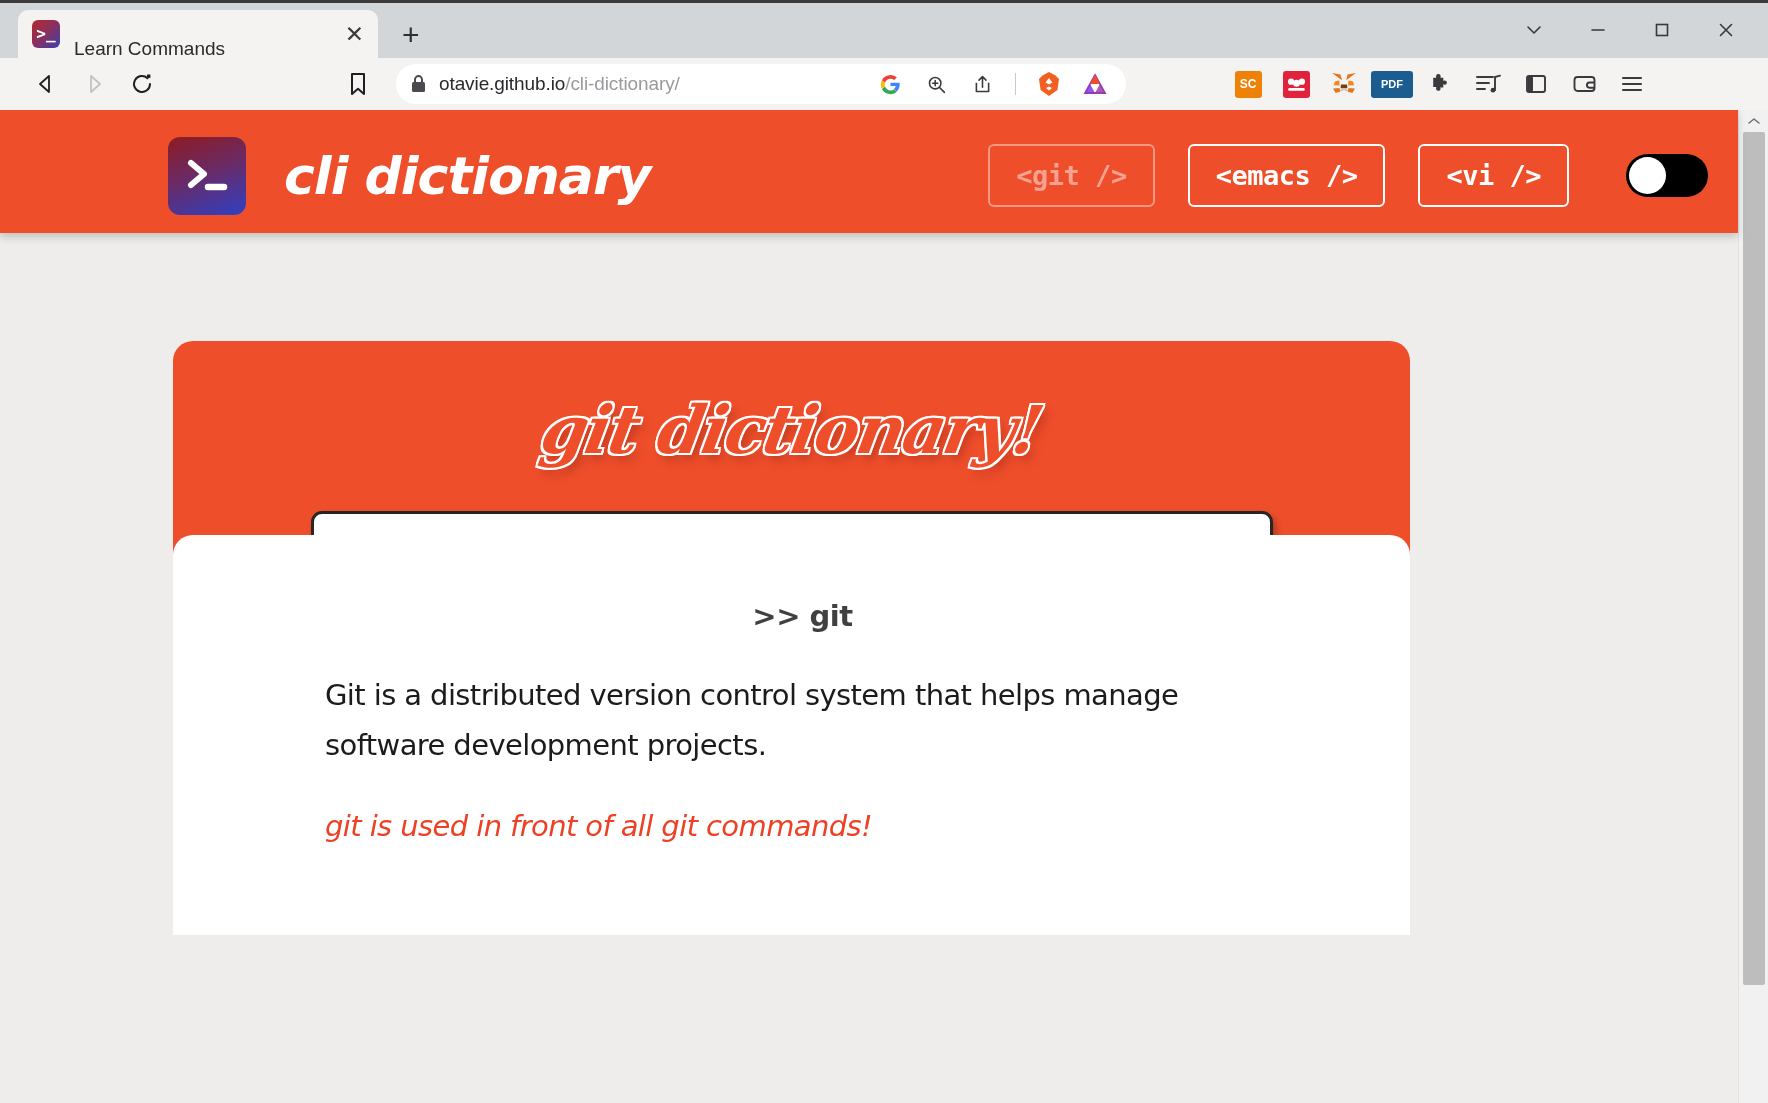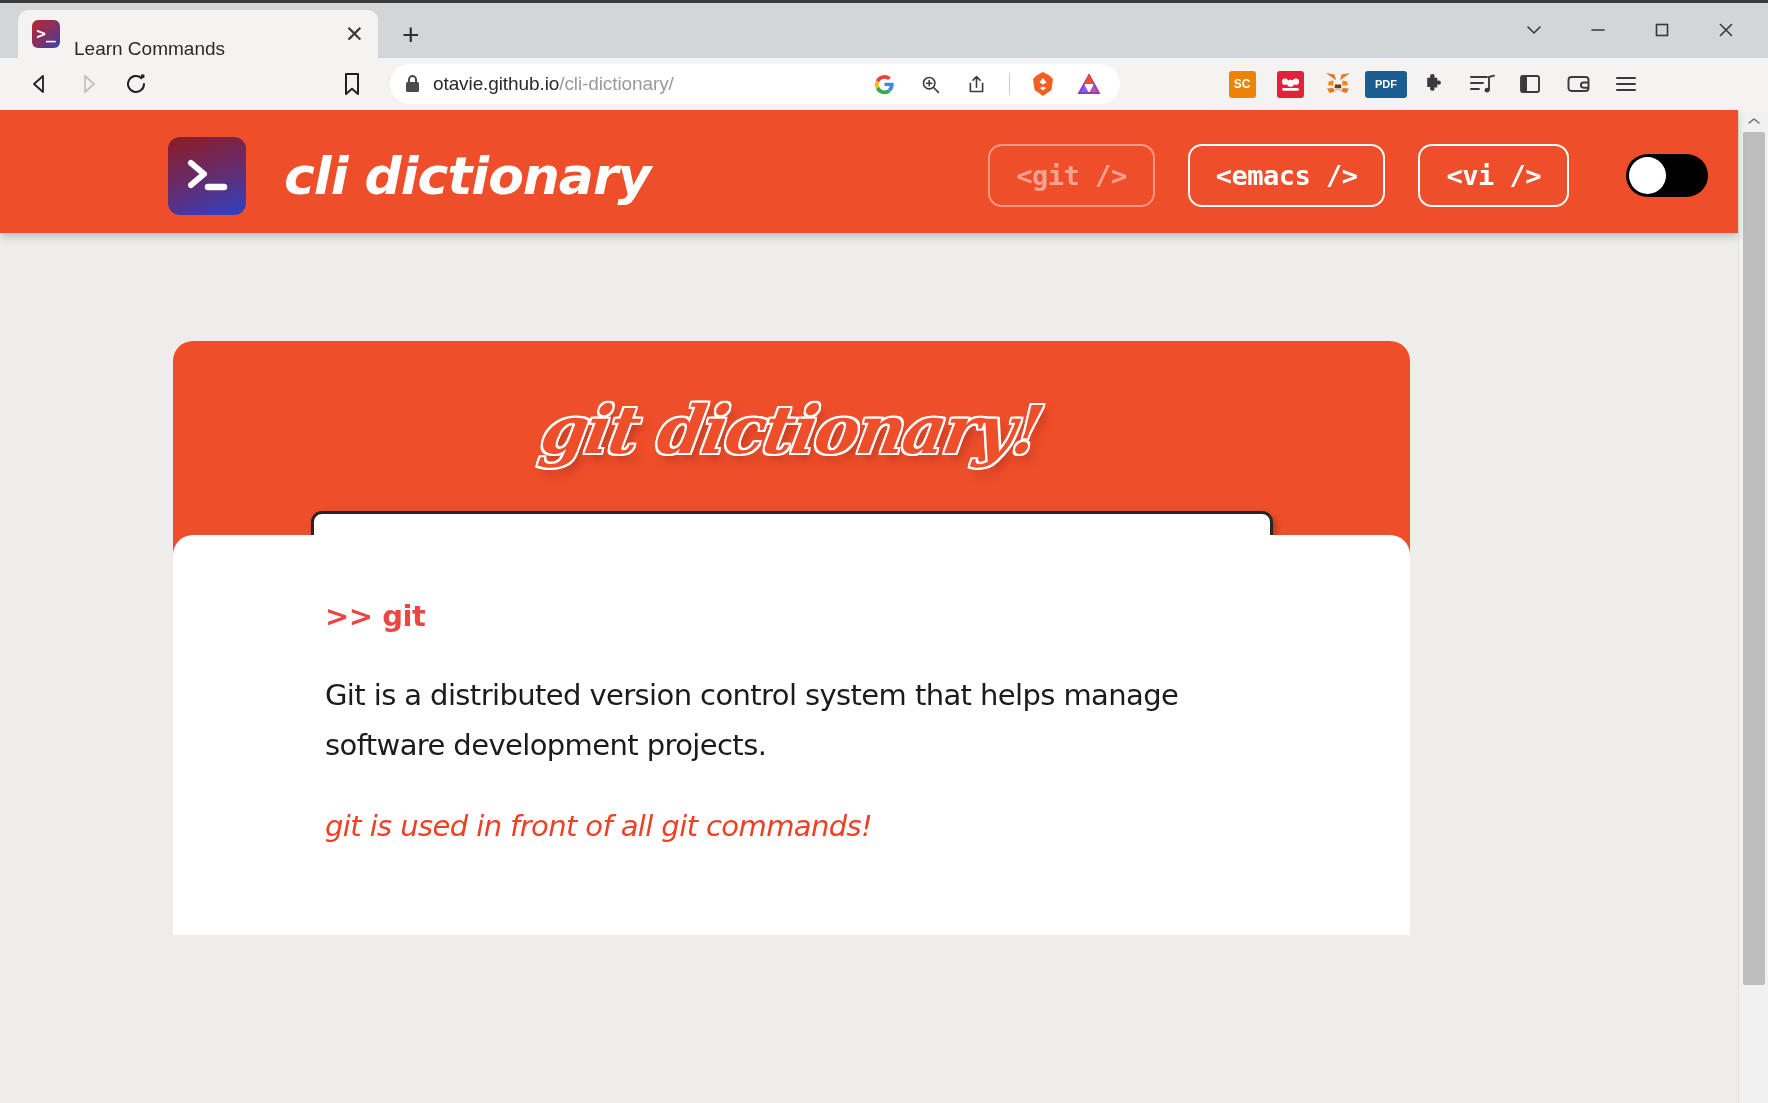--- a/index.html
+++ b/index.html
@@ -42,21 +42,21 @@
   .wincontrols {
     position: absolute; right: 10px; top: 6px;
     display: flex; align-items: center; gap: 0;
   }
   .wc { width: 64px; height: 42px; display: flex; align-items: center;
         justify-content: center; cursor: pointer; color: #38383c; }
   .wc svg { display: block; }
 
   .navbar {
     height: 52px; background: #f4f3f1;
-    display: flex; align-items: center; padding: 0 16px; gap: 0;
+    display: flex; align-items: center; padding: 0 22px; gap: 0;
   }
   .navbtn {
     width: 48px; height: 40px; display: flex; align-items: center;
     justify-content: center; cursor: pointer; color: #1f1f23;
   }
   .navbtn.disabled { color: #bdbdbd; }
   .bookmark-ico { margin-left: 168px; margin-right: 14px; }
 
   .urlbar {
     flex: 1; max-width: 730px; height: 40px; background: #ffffff;
@@ -102,21 +102,21 @@
     flex-shrink: 0;
   }
   .logo-box svg { display: block; }
   .brand {
     margin-left: 38px; color: #ffffff; font-size: 52px;
     font-weight: bold; font-style: italic; letter-spacing: -1px;
     font-family: "DejaVu Sans", sans-serif;
   }
   .nav-right { margin-left: auto; display: flex; align-items: center; gap: 33px; }
   .navpill {
-    border: 2px solid #ffffff; border-radius: 14px;
+    border: 2px solid #ffffff; border-radius: 6px;
     padding: 14px 26px; color: #ffffff; font-size: 27px; font-weight: bold;
     font-family: "DejaVu Sans Mono", monospace; letter-spacing: -0.5px;
     cursor: pointer; background: transparent; white-space: nowrap;
   }
   .navpill.muted { border-color: rgba(255,255,255,0.42); color: rgba(255,255,255,0.48); }
   .toggle {
     width: 82px; height: 43px; border-radius: 24px; background: #000000;
     position: relative; cursor: pointer; margin-left: 24px; flex-shrink: 0;
   }
   .toggle .knob {
@@ -159,22 +159,22 @@
     box-shadow: 0 5px 9px rgba(0,0,0,0.2);
     position: relative; z-index: 4;
   }
   .result {
     width: 1237px; background: #ffffff;
     border-radius: 20px 20px 0 0;
     margin-top: -48px; padding: 64px 130px 40px 152px;
     position: relative; z-index: 2; min-height: 400px;
   }
   .res-head {
-    font-size: 29px; font-weight: bold; color: #ef4444;
-    font-family: "DejaVu Sans", sans-serif; letter-spacing: -0.5px;
+    font-size: 29px; font-weight: bold; color: #404040;
+    font-family: "DejaVu Sans", sans-serif; letter-spacing: -0.5px; text-align: center;
   }
   .res-body {
     font-size: 29px; color: #1b1b1d; line-height: 1.72;
     margin: 38px 0 0 0; font-family: "DejaVu Sans", sans-serif;
     letter-spacing: -0.6px; max-width: 980px;
   }
   .res-head-2 { margin-top: 46px; }
   .res-usage {
     font-size: 29px; color: #ee4024; font-style: italic;
     margin-top: 38px; font-family: "DejaVu Sans", sans-serif;

